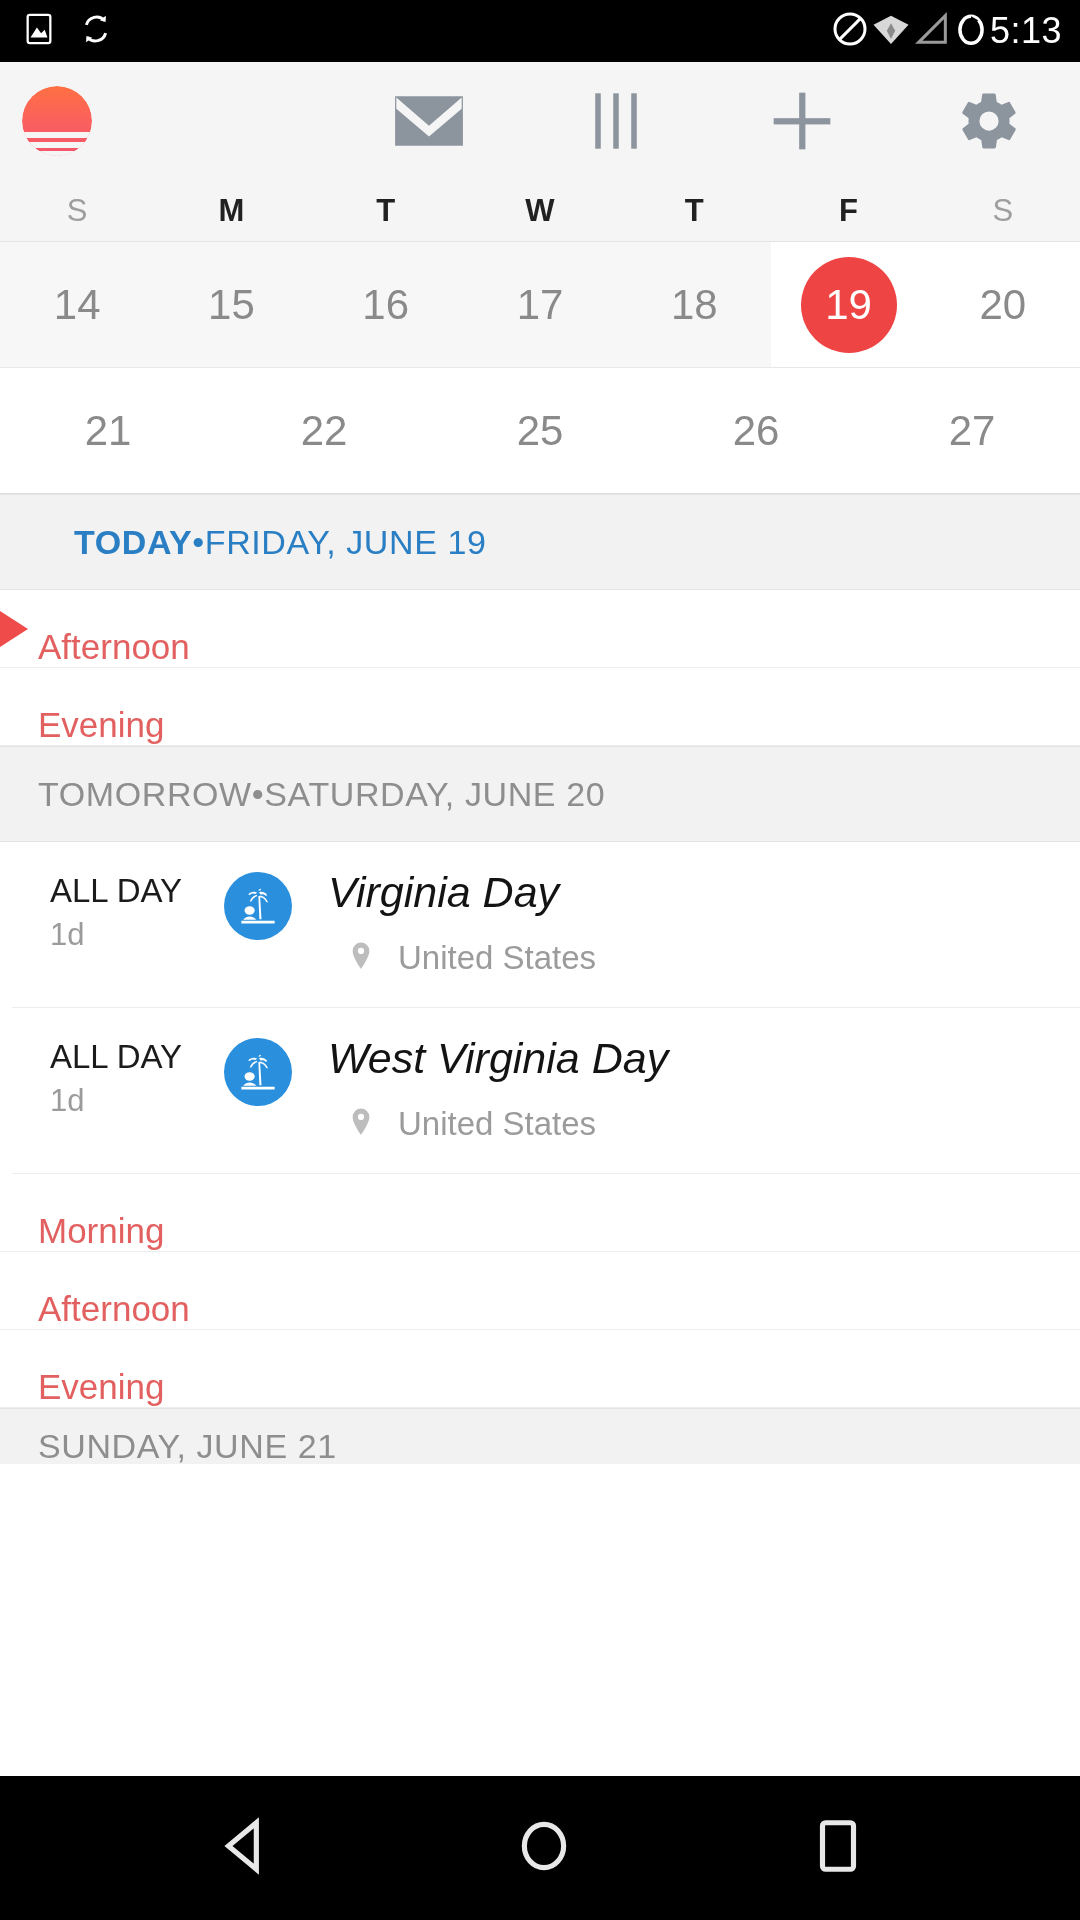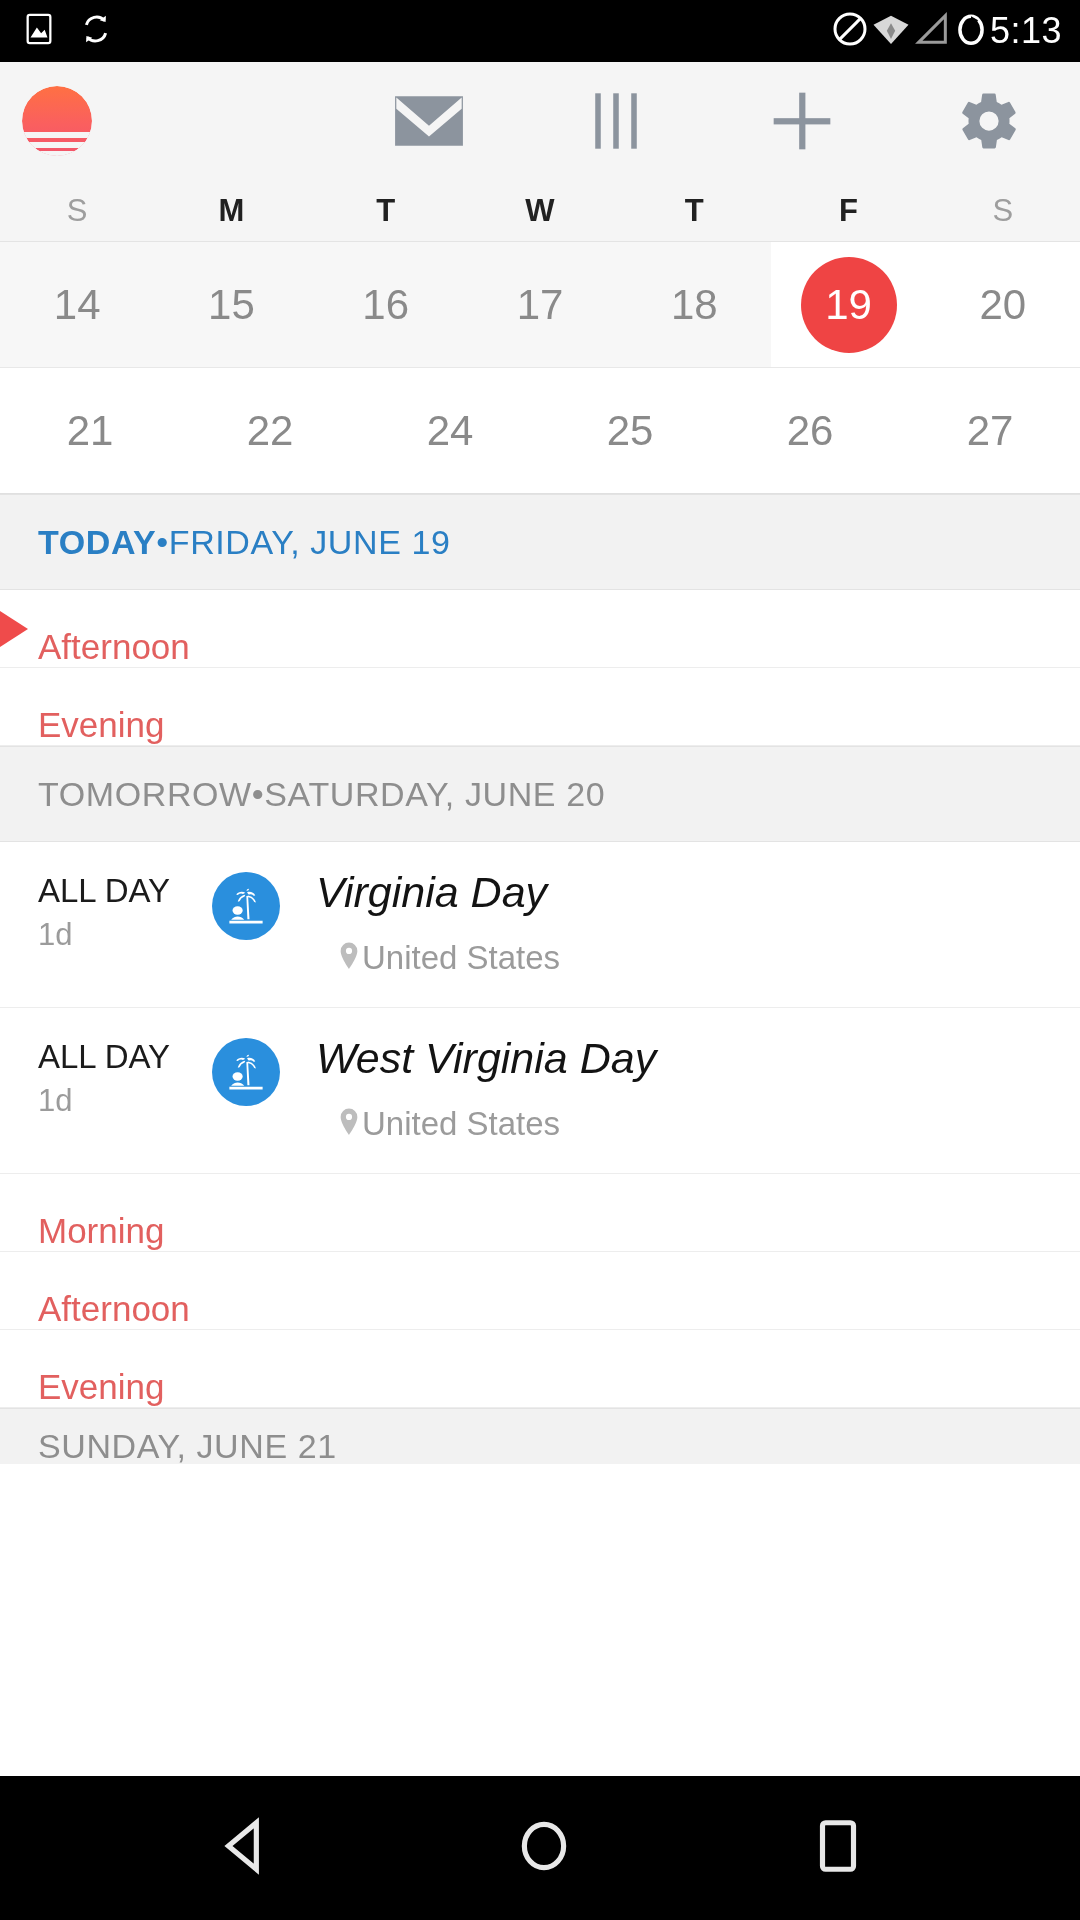--- a/index.html
+++ b/index.html
@@ -79,54 +79,54 @@
 
   
   .agenda{ background:#fff; }
   .sec-head{
     height:96px; background:#f2f2f2;
     display:flex; align-items:center; padding-left:38px;
     font-size:34px; letter-spacing:0.6px;
     border-top:1px solid #e3e3e3; border-bottom:1px solid #e3e3e3;
   }
   .sec-head.today{ color:#2a7fc4; }
-  .sec-head.today b{ font-weight:bold; }
+  .sec-head.today b{ font-weight:bold;margin-left:36px; }
   .sec-head.plain{ color:#8e8e8e; }
 
   .slot{
     height:78px; display:flex; align-items:flex-end;
     padding-left:38px; position:relative;
     font-size:35px; color:#e2605f;
     border-bottom:1px solid #ededed;
     background:#fff;
   }
   .slot .marker{
     position:absolute; left:0; top:50%; transform:translateY(-50%);
     width:0; height:0;
     border-top:18px solid transparent;
     border-bottom:18px solid transparent;
     border-left:28px solid #ef4b4b;
   }
 
   .event{
     display:flex; padding:28px 0 30px 0;
-    border-bottom:1px solid #ededed; background:#fff;
+    border-bottom:1px solid #ededed; background:#fff;margin-left:12px;
   }
   .ev-time{ width:212px; padding-left:38px; flex-shrink:0; }
   .ev-allday{ font-size:33px; color:#1b1b1b; line-height:1.25; }
   .ev-dur{ font-size:31px; color:#9b9b9b; line-height:1.3; margin-top:4px; }
   .ev-icon{
     width:68px; height:68px; border-radius:50%;
     background:#2a8fdd; flex-shrink:0; margin-top:2px;
     display:flex; align-items:center; justify-content:center;
   }
   .ev-body{ flex:1; padding-left:36px; }
   .ev-title{ font-size:43px; color:#131313; line-height:1.05;font-style:italic; }
   .ev-loc{
-    display:flex; align-items:center; gap:0;
+    display:flex; align-items:center; gap:24px;
     margin-top:24px; margin-left:20px;
   }
   .ev-loc span{ font-size:33px; color:#9b9b9b; }
 
   .sec-head.cut{
     height:56px; overflow:hidden; border-bottom:none;
     align-items:flex-start; padding-top:18px;
   }
 
   
@@ -236,21 +236,20 @@
   <div class="daycell past">17</div>
   <div class="daycell past">18</div>
   <div class="daycell today">
     <div class="pill">19</div>
   </div>
   <div class="daycell today">20</div>
 </div>
 <div class="daterow r2">
   <div class="daycell">21</div>
   <div class="daycell">22</div>
-  <div class="daycell">24</div>
   <div class="daycell">25</div>
   <div class="daycell">26</div>
   <div class="daycell">27</div>
 </div>
 
 <div class="agenda">
 
   <div class="sec-head today">
     <b>TODAY</b>
       <span> • </span>

